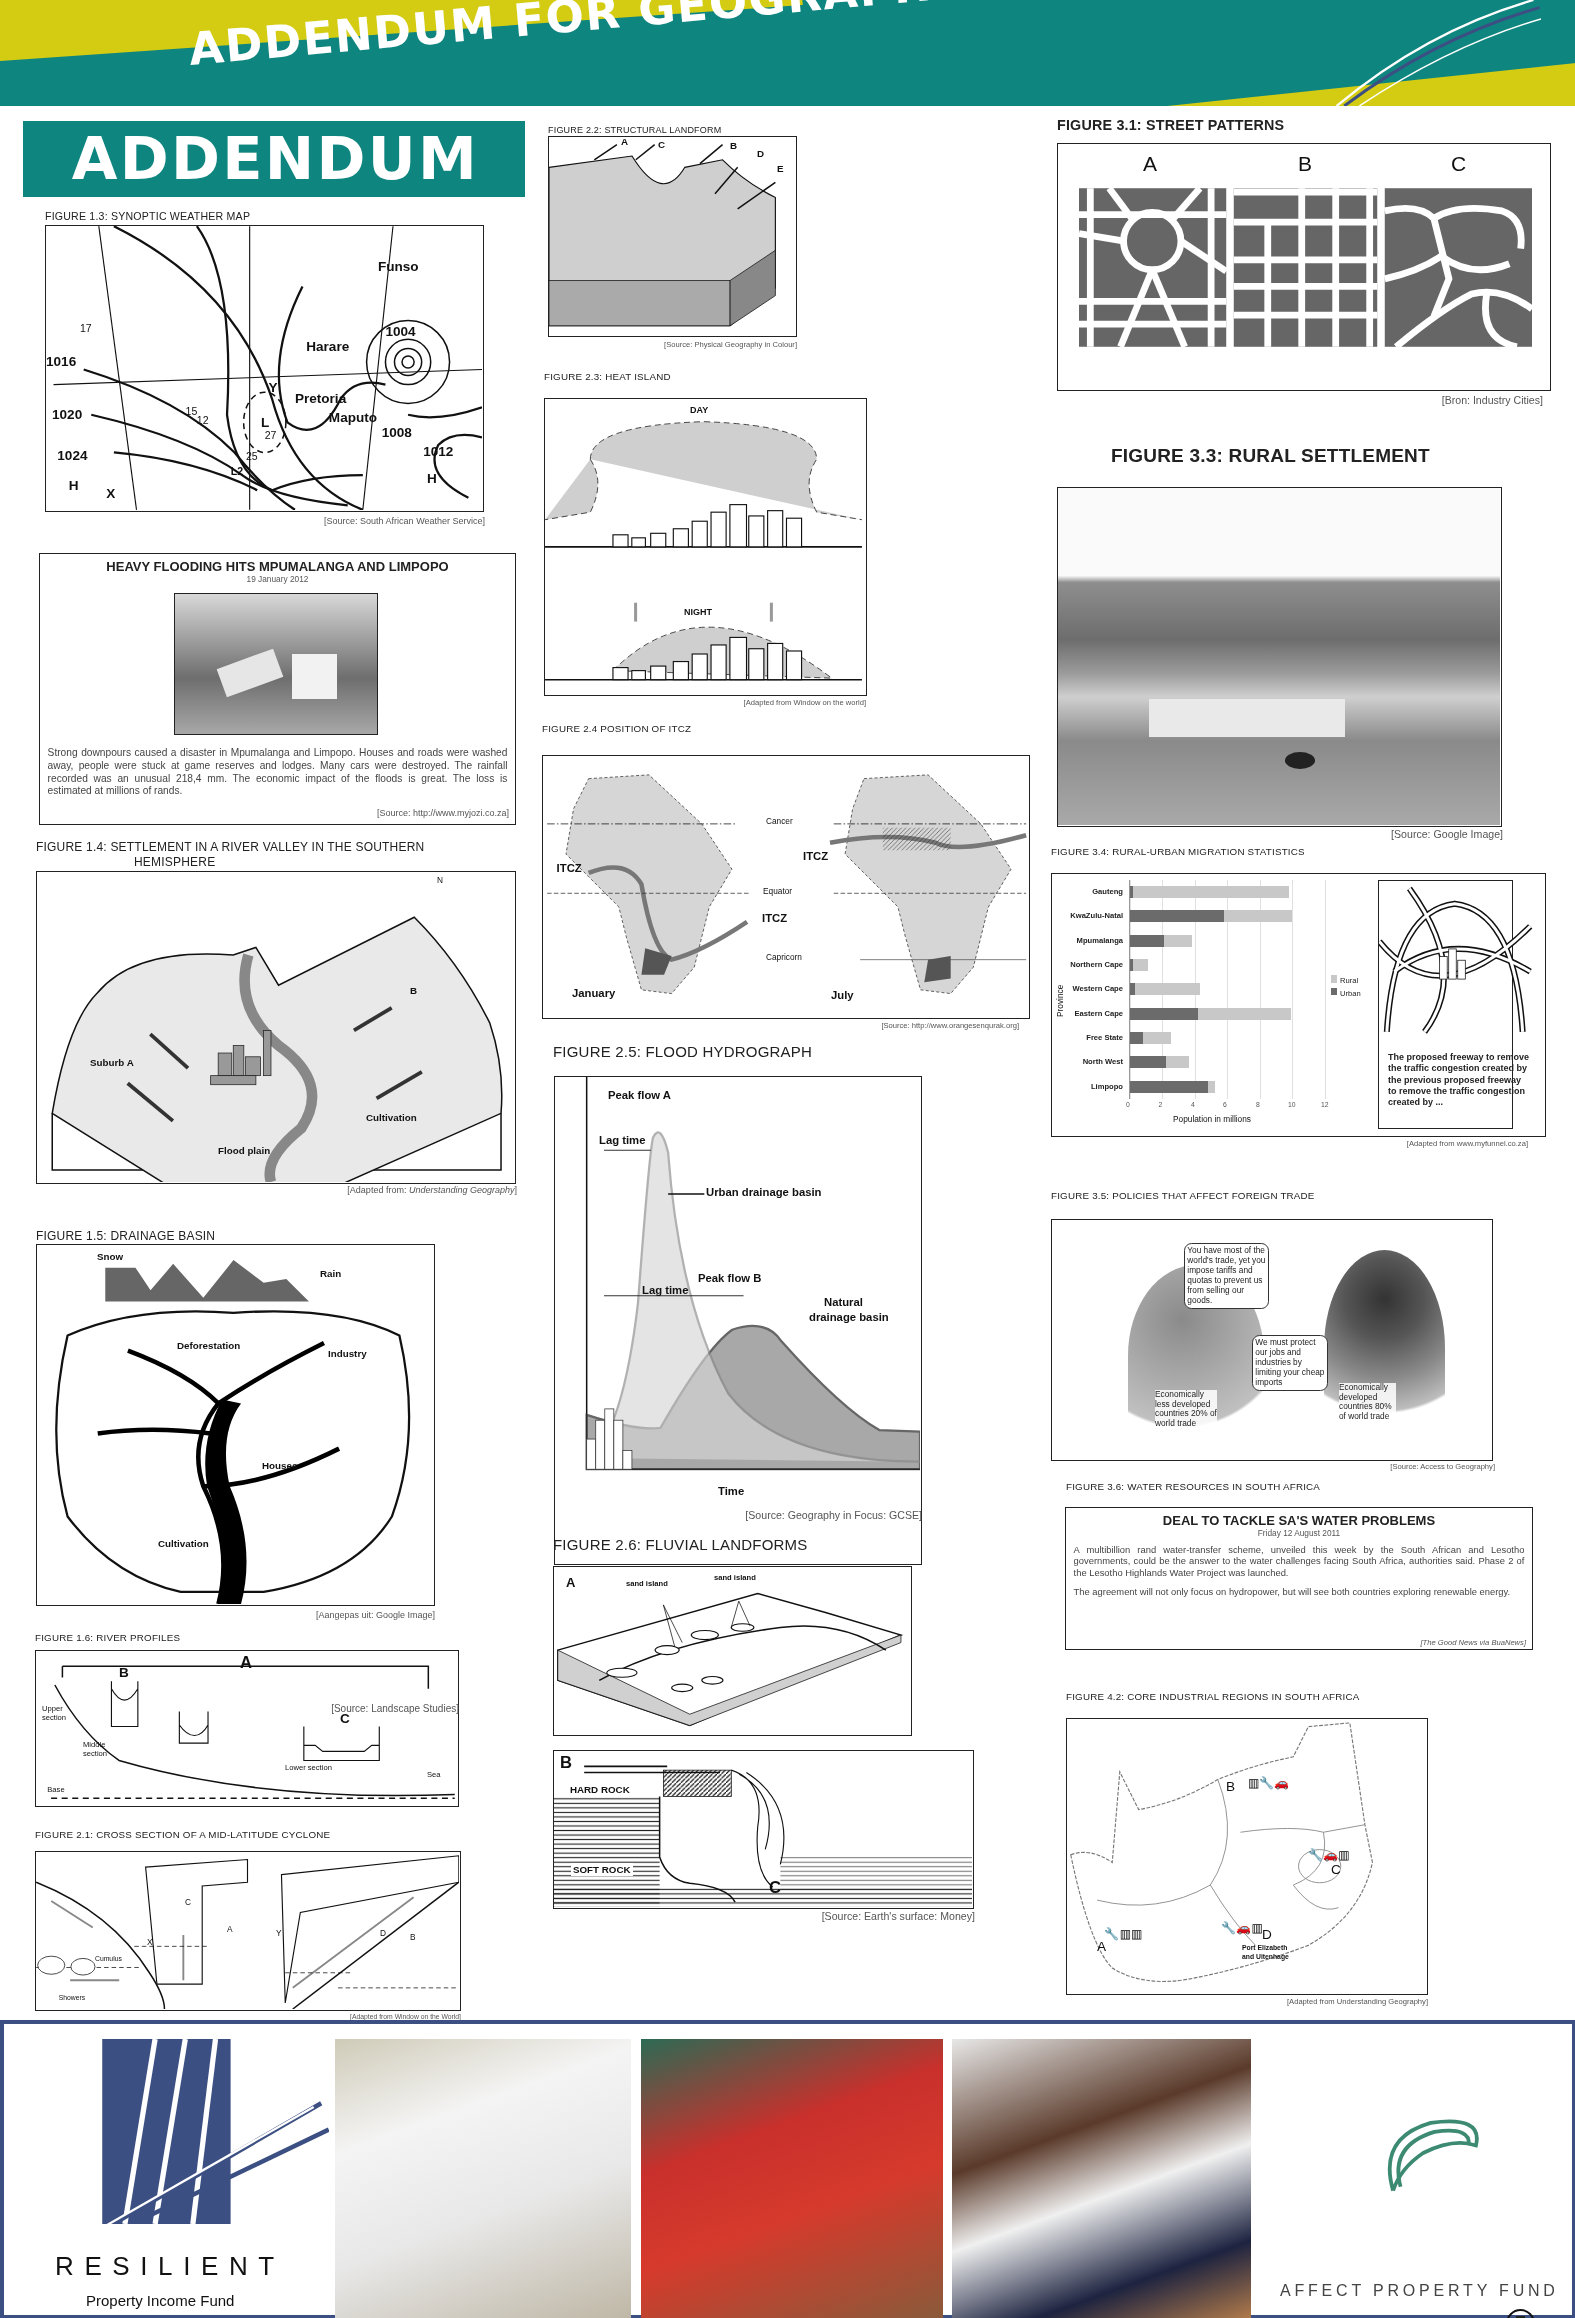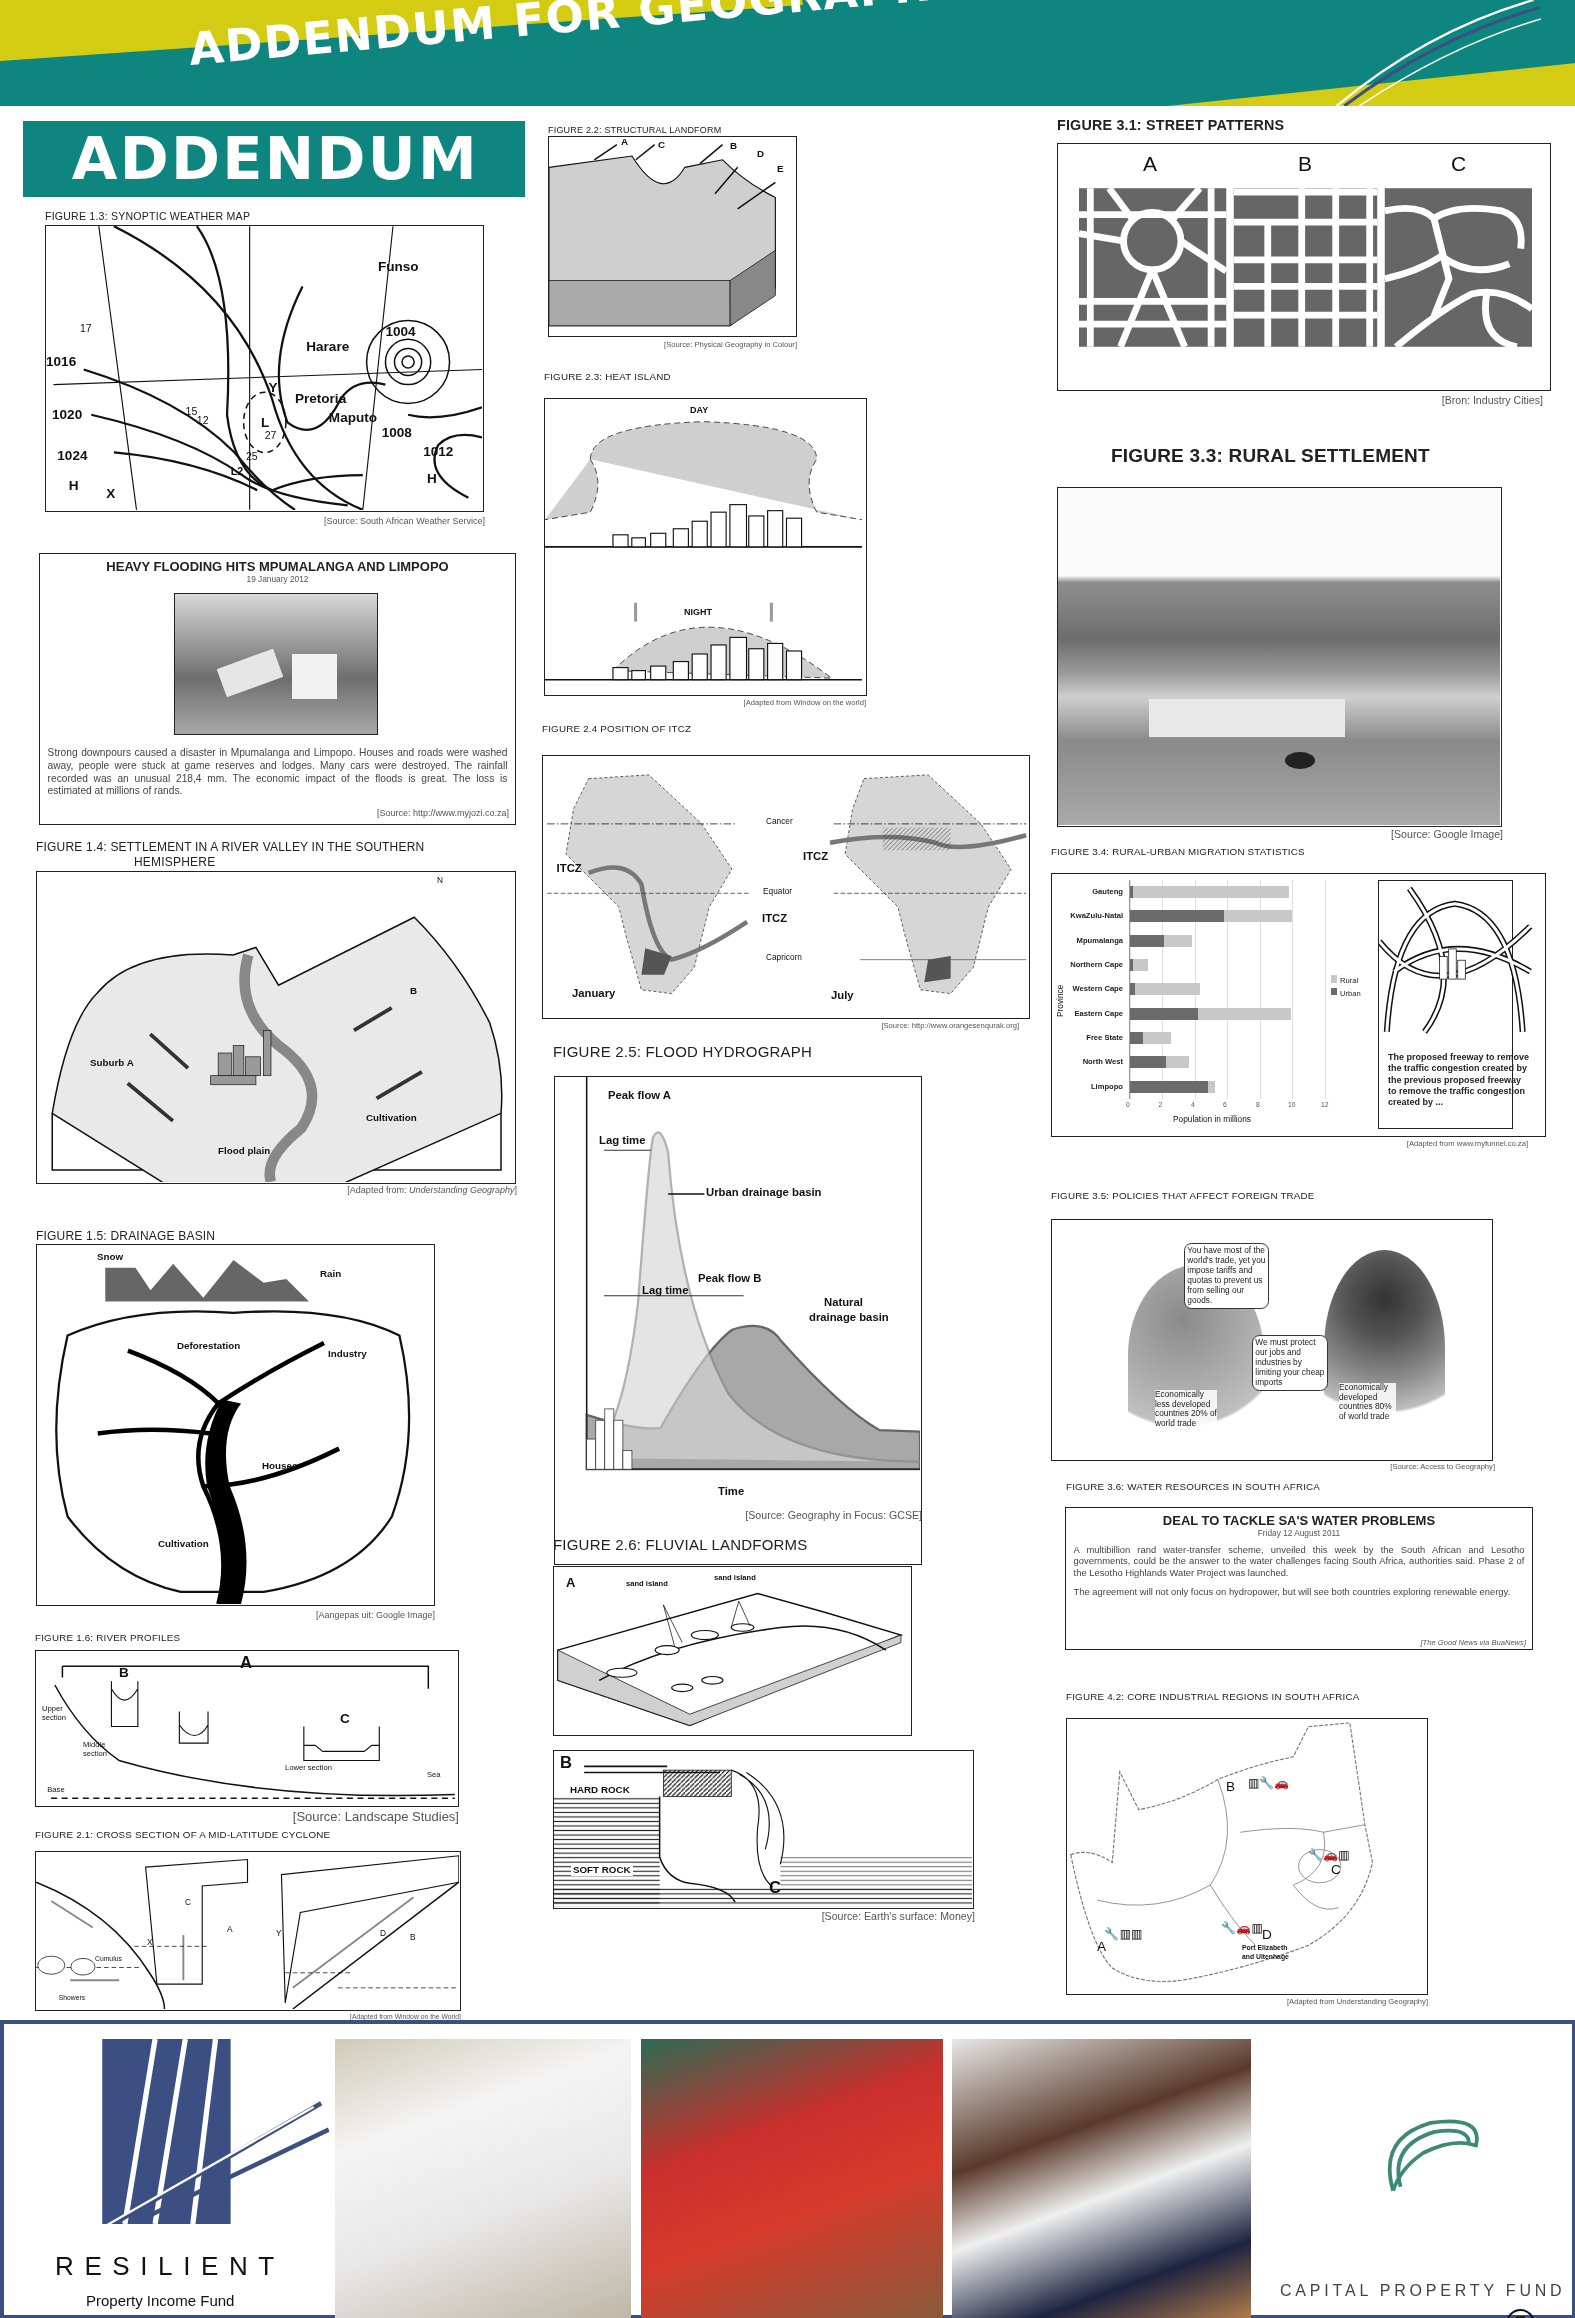--- a/index.html
+++ b/index.html
@@ -174,21 +174,21 @@
   </svg>
   <div class="lbl" style="left:204px;top:1.5px;font-size:16.6px;">A</div>
   <div class="lbl" style="left:83px;top:13.6px;font-size:13.6px;">B</div>
   <div class="lbl" style="left:304px;top:60px;font-size:13.6px;">C</div>
   <div class="lbl n" style="left:6px;top:53px;font-size:7.6px;width:30px;white-space:normal;">Upper section</div>
   <div class="lbl n" style="left:47px;top:89px;font-size:7.6px;width:30px;white-space:normal;">Middle section</div>
   <div class="lbl n" style="left:249px;top:112px;font-size:7.6px;">Lower section</div>
   <div class="lbl n" style="left:391px;top:119px;font-size:7.6px;">Sea</div>
   <div class="lbl n" style="left:11.3px;top:134px;font-size:7.6px;">Base</div>
 </div>
-<div class="src" style="left:264px;top:1809px;width:195px;font-size:13px;">[Source:  Landscape Studies]</div>
+<div class="src" style="left:264px;top:1703px;width:195px;font-size:10px;">[Source:  Landscape Studies]</div>
 
 <div class="fig-title" style="left:35px;top:1829px;font-size:9.8px;">FIGURE 2.1:     CROSS SECTION OF A MID-LATITUDE CYCLONE</div>
 <div class="frame" style="left:35px;top:1851px;width:426px;height:160px;">
   <svg width="423" height="157" viewBox="0 0 560 208">
     <path d="M0 40 Q 100 80 150 160 Q 170 190 170 208" fill="none" stroke="#111" stroke-width="2"></path>
     <path d="M145 20 L 280 10 L 280 40 L 220 45 L 220 175 L 160 175 Z" fill="#fff" stroke="#111" stroke-width="1.5"></path>
     <path d="M325 30 L 560 5 L 560 40 L 350 80 L 330 200 Z" fill="#fff" stroke="#111" stroke-width="1.5"></path>
     <path d="M340 208 L 560 40" stroke="#111" stroke-width="2"></path>
     <g stroke="#888" stroke-width="2.5">
         <path d="M20 65 L 75 100"></path>
@@ -601,16 +601,16 @@
   <div class="res-sub">Property Income Fund</div>
   <div class="kids" style="left:331px;width:296px;background:linear-gradient(160deg,#cfcbb8 0%,#f4f4f4 30%,#e8e8e8 60%,#bfb7a6 100%);"></div>
   <div class="kids" style="left:637px;width:302px;background:linear-gradient(160deg,#2c6a54 0%,#c9302c 35%,#d63a2c 60%,#8a5a3a 100%);"></div>
   <div class="kids" style="left:948px;width:299px;background:linear-gradient(160deg,#e8e8e8 0%,#5a3a2a 35%,#f0f0f0 55%,#1d2340 80%,#b07a4a 100%);"></div>
   <svg class="cap-logo" viewBox="0 0 150 120">
     <g fill="none" stroke="#3d8a73" stroke-width="5">
         <path d="M20 100 Q 0 30 70 10 Q 140 0 130 40 Q 100 30 60 50 Q 30 70 20 100"></path>
         <path d="M30 95 Q 15 40 75 22 Q 125 15 120 40"></path>
       </g>
   </svg>
-  <div class="cap-sub">CAPITAL PROPERTY FUND</div>
+  <div class="cap-sub">AFFECT PROPERTY FUND</div>
   <div class="page-num">7</div>
 </div>
 
 
 </body></html>

